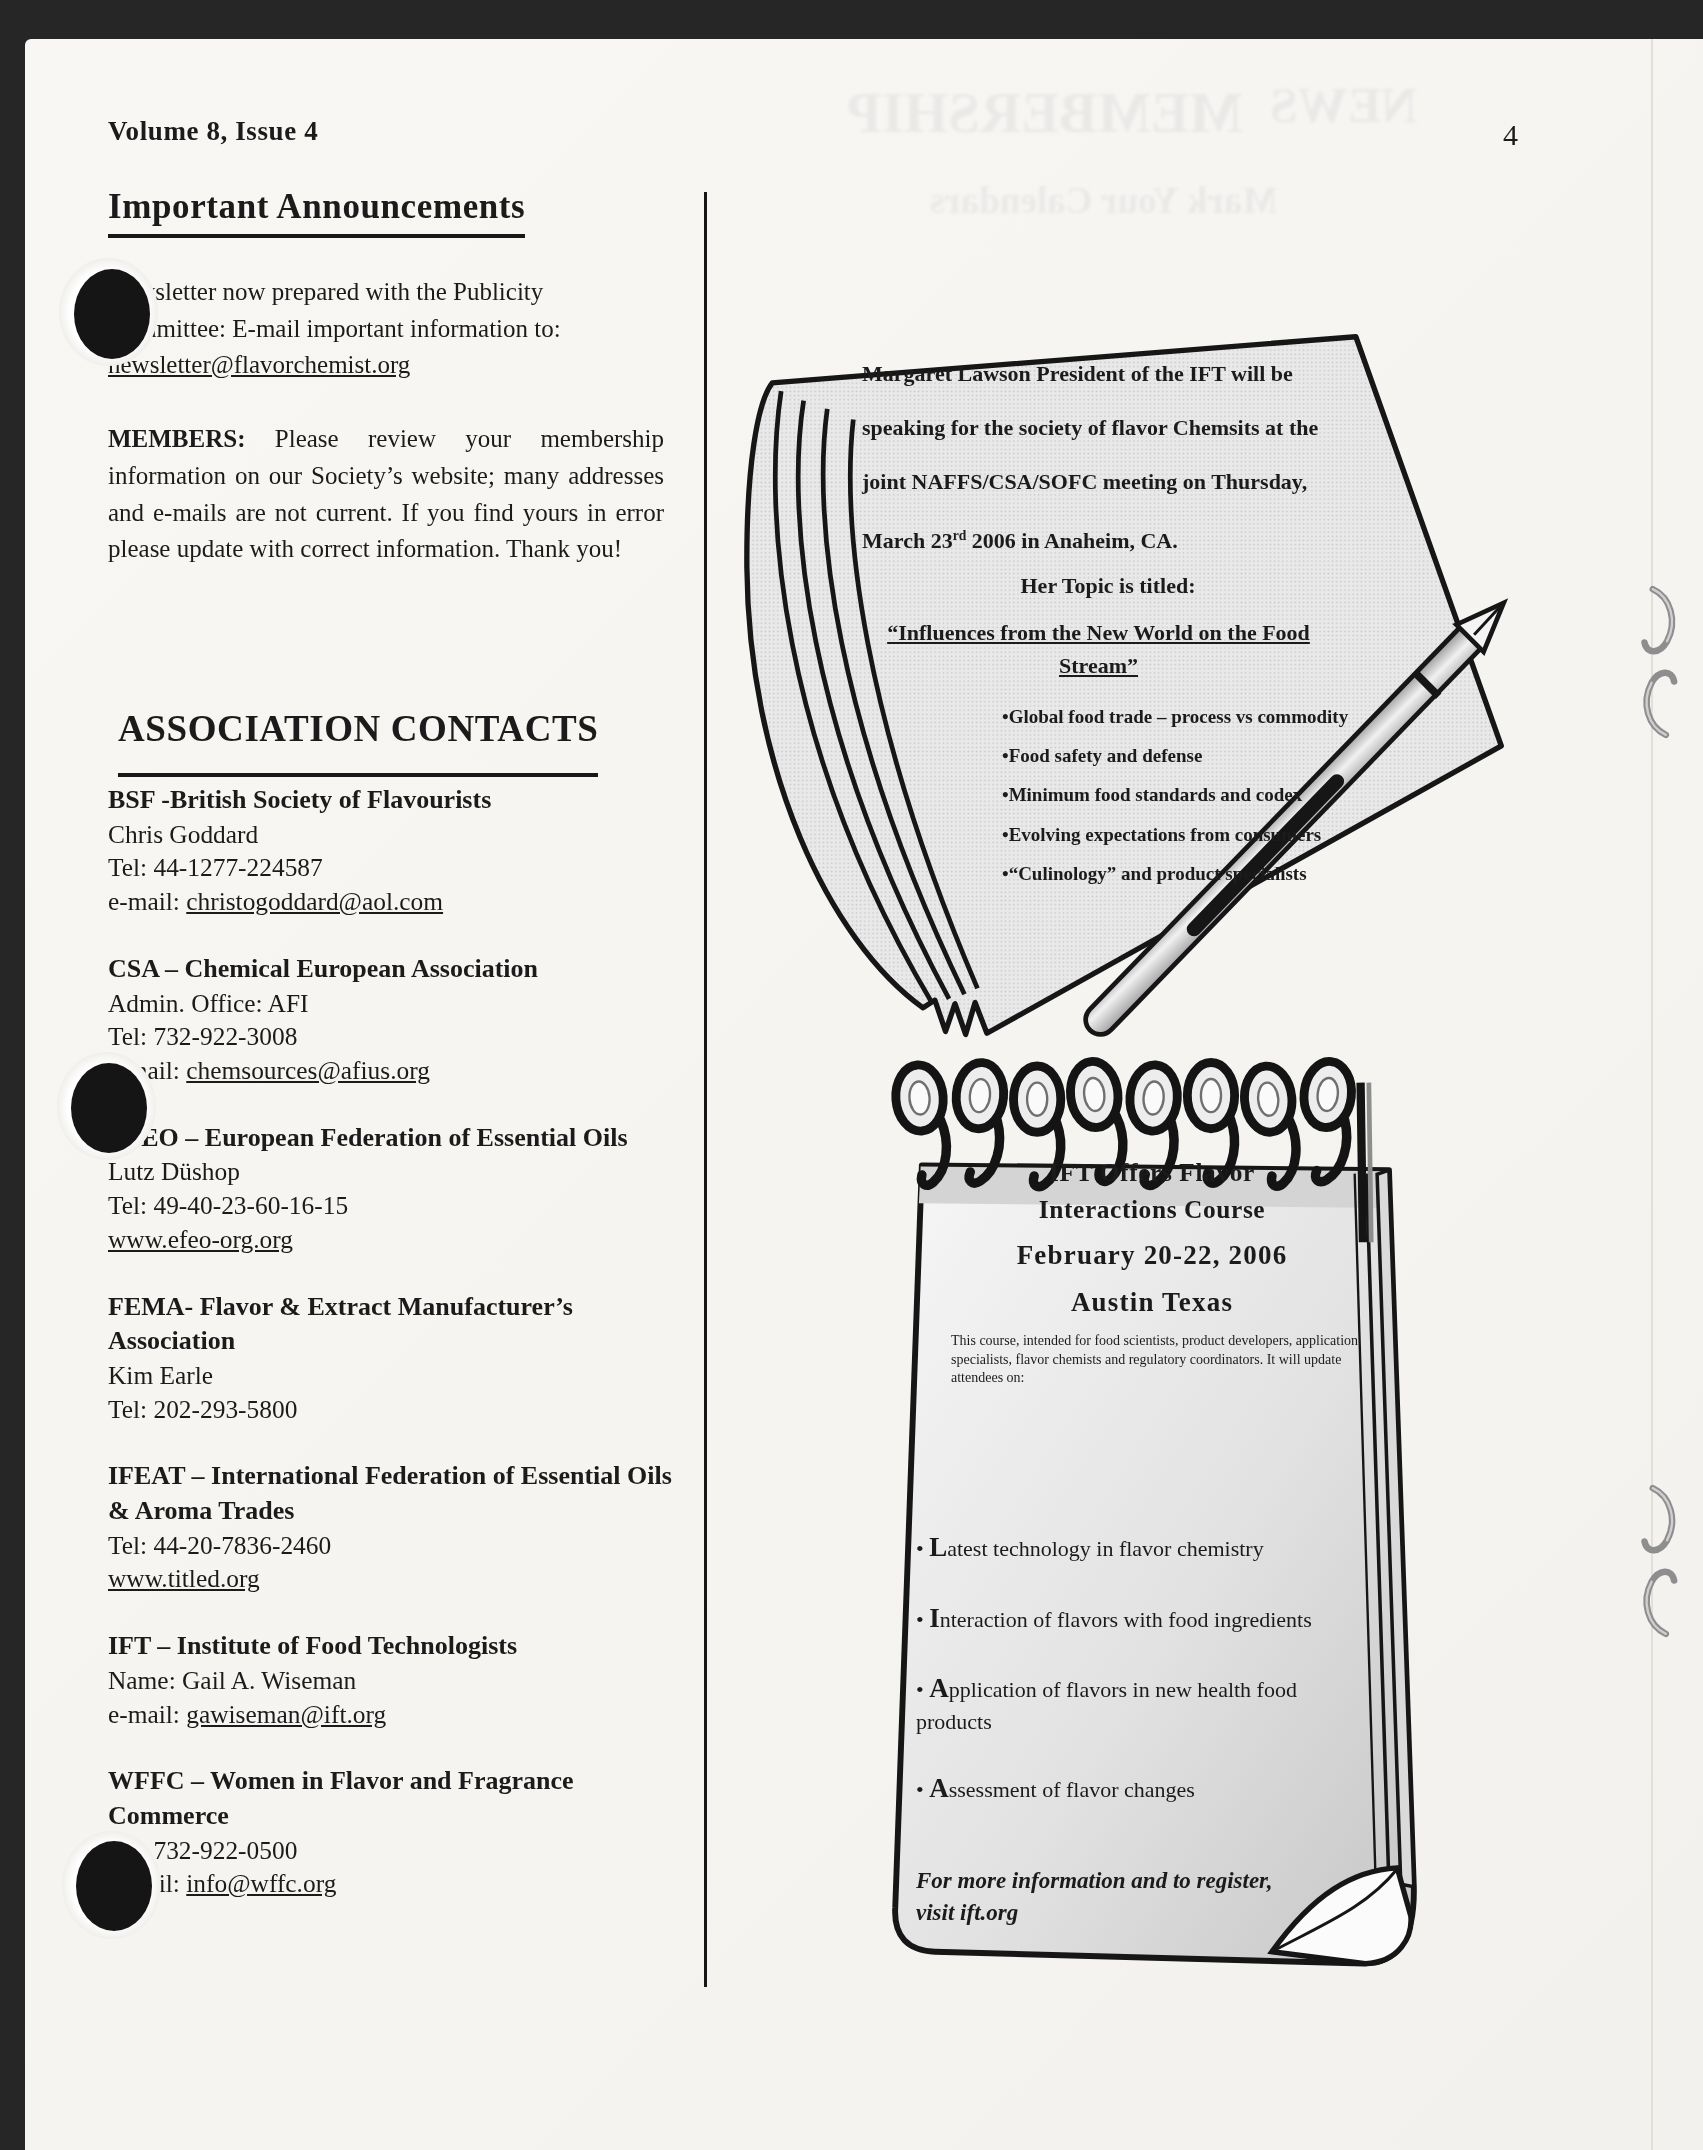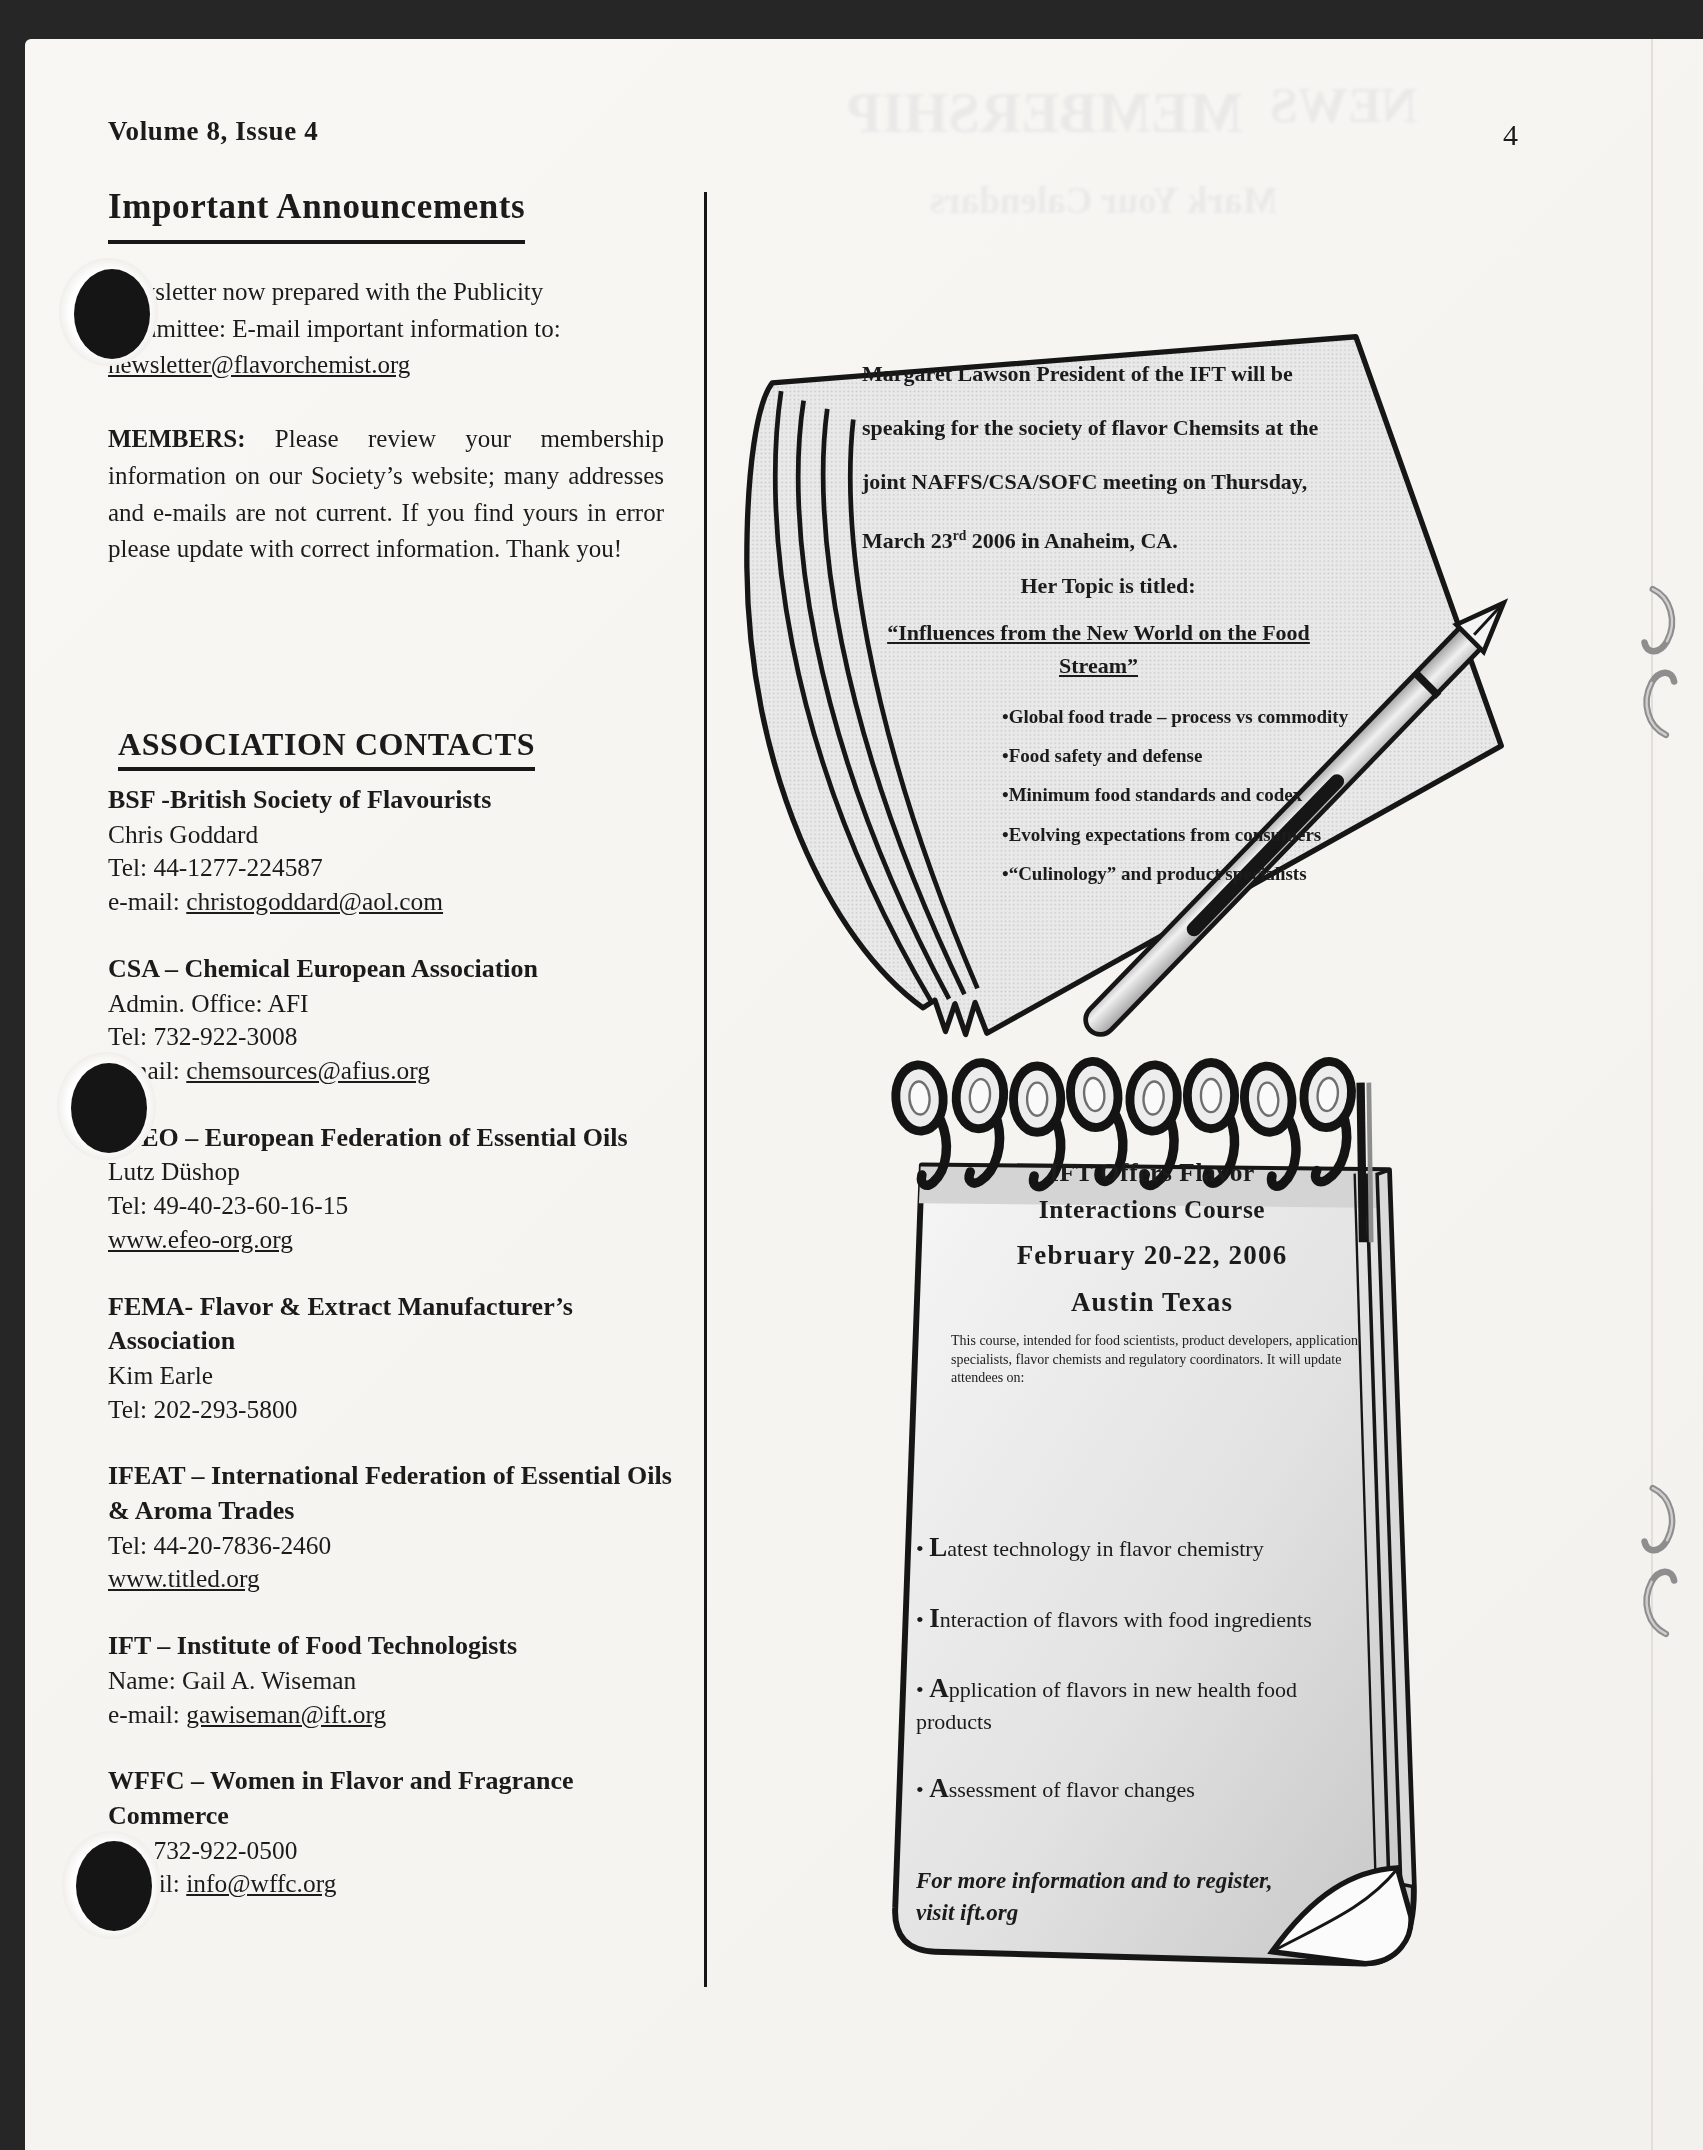--- a/index.html
+++ b/index.html
@@ -6,23 +6,23 @@
   #canvas{position:relative;width:1704px;height:2151px;overflow:hidden;
           font-family:"Liberation Serif",serif;color:#1b1b1b;}
   .sheet{position:absolute;left:25px;top:39px;right:0;bottom:0;
          background:linear-gradient(135deg,#f8f7f4 0%,#f5f4f1 55%,#f2f1ee 100%);
          border-top-left-radius:6px;}
   .abs{position:absolute;}
   .bold{font-weight:bold;}
   .vol{left:83px;top:77px;font-size:27px;font-weight:bold;letter-spacing:0.6px;}
   .pagenum{left:1478px;top:79px;font-size:30px;}
   .h1{left:83px;top:148px;font-size:35px;font-weight:bold;letter-spacing:0.6px;
-      border-bottom:4.7px solid #181818;padding-bottom:13px;}
-  .h2{left:93px;top:687px;font-size:32px;font-weight:bold;letter-spacing:0.6px;
-      border-bottom:4.7px solid #181818;padding-bottom:4px;}
+      border-bottom:4.7px solid #181818;padding-bottom:7px;}
+  .h2{left:93px;top:668px;font-size:37px;font-weight:bold;letter-spacing:0.6px;
+      border-bottom:4.7px solid #181818;padding-bottom:23px;}
   .para1{left:83px;top:235px;width:538px;font-size:25px;line-height:1.46;}
   .para2{left:83px;top:382px;width:556px;font-size:25px;line-height:1.47;text-align:justify;}
   .link-text{text-decoration:underline;}
   #contacts-list{left:83px;top:744px;width:571px;font-size:25.4px;line-height:1.33;}
   .contact-entry{margin-bottom:33px;}
   .contact-org{font-weight:bold;font-size:26px;}
   .divider{left:679px;top:153px;width:3px;height:1795px;background:#161616;}
   .foldline{left:1626px;top:0;width:1.8px;height:2112px;background:#e2dfd9;}
   .hole{position:absolute;width:76px;height:90px;border-radius:50%;background:#151515;}
   .hole-halo{position:absolute;width:99px;height:108px;border-radius:50%;

